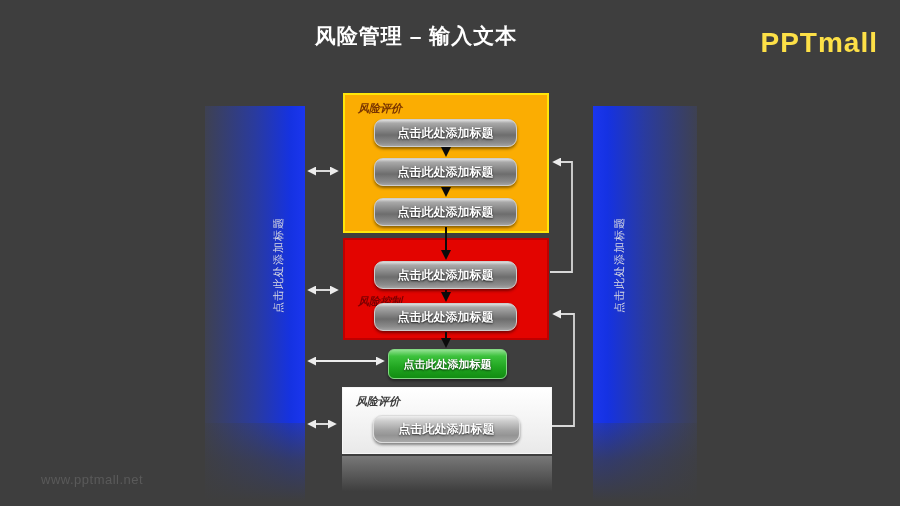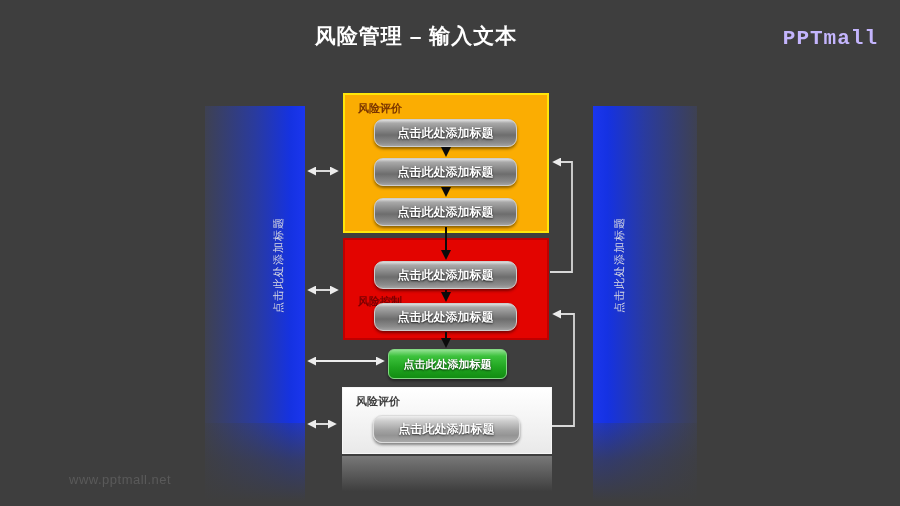--- a/index.html
+++ b/index.html
@@ -9,24 +9,24 @@
     font-family:"Liberation Sans","DejaVu Sans",sans-serif;
   }
 
   
   .slide-title{
     position:absolute;top:22px;left:0;width:832px;text-align:center;
     color:#ffffff;font-size:21px;font-weight:bold;letter-spacing:1px;
   }
   .logo{
     position:absolute;top:27px;right:22px;
-    color:#c4b5fd;font-size:21px;font-weight:bold;letter-spacing:1px;font-family:Liberation Mono, monospace;
+    color:#fde047;font-size:28px;font-weight:bold;letter-spacing:1px;
   }
   .watermark{
-    position:absolute;left:69px;top:472px;
+    position:absolute;left:41px;top:472px;
     color:#5a5a5a;font-size:13px;letter-spacing:.5px;
   }
 
   
   .bar{position:absolute;top:106px;height:317px;}
   .bar-left{left:205px;width:100px;
     background:linear-gradient(90deg,#3e4152 0%,#2a3b9e 50%,#1532e2 86%,#1b36ee 100%);}
   .bar-right{left:593px;width:104px;
     background:linear-gradient(270deg,#3e4152 0%,#2a3b9e 50%,#1532e2 86%,#1b36ee 100%);}
   .bar-text{
@@ -37,21 +37,21 @@
   .bar-reflection{position:absolute;top:423px;height:82px;}
   .bar-reflection-left{left:205px;width:100px;
     background:linear-gradient(180deg,rgba(62,62,62,.25) 0%,rgba(62,62,62,.72) 45%,#3e3e3e 96%),
                linear-gradient(90deg,#3e4152 0%,#2a3b9e 50%,#1532e2 86%,#1b36ee 100%);}
   .bar-reflection-right{left:593px;width:104px;
     background:linear-gradient(180deg,rgba(62,62,62,.25) 0%,rgba(62,62,62,.72) 45%,#3e3e3e 96%),
                linear-gradient(270deg,#3e4152 0%,#2a3b9e 50%,#1532e2 86%,#1b36ee 100%);}
 
   
   .box{position:absolute;left:343px;width:206px;box-sizing:border-box;}
-  .box-label{position:absolute;top:6px;left:13px;font-size:11px;font-weight:bold;}
+  .box-label{position:absolute;top:6px;left:13px;font-size:11px;font-weight:bold;font-style:italic;}
   .box-evaluation{top:93px;height:140px;background:#FBAD02;border:2px solid #FFE60A;}
   .box-evaluation .box-label{color:#7a3500;}
   .box-control{top:238px;height:102px;background:#E30400;border:2px solid #BE0000;}
   .box-control .box-label{color:#7d0000;margin-top:48px;}
   .box-review{left:342px;top:387px;width:210px;height:67px;
     background:linear-gradient(180deg,#ffffff 0%,#f3f3f3 55%,#e9e9e9 100%);
     border:1px solid #f6f6f6;}
   .box-review .box-label{color:#3c3c3c;}
   .review-reflection{
     position:absolute;left:342px;top:456px;width:210px;height:40px;

